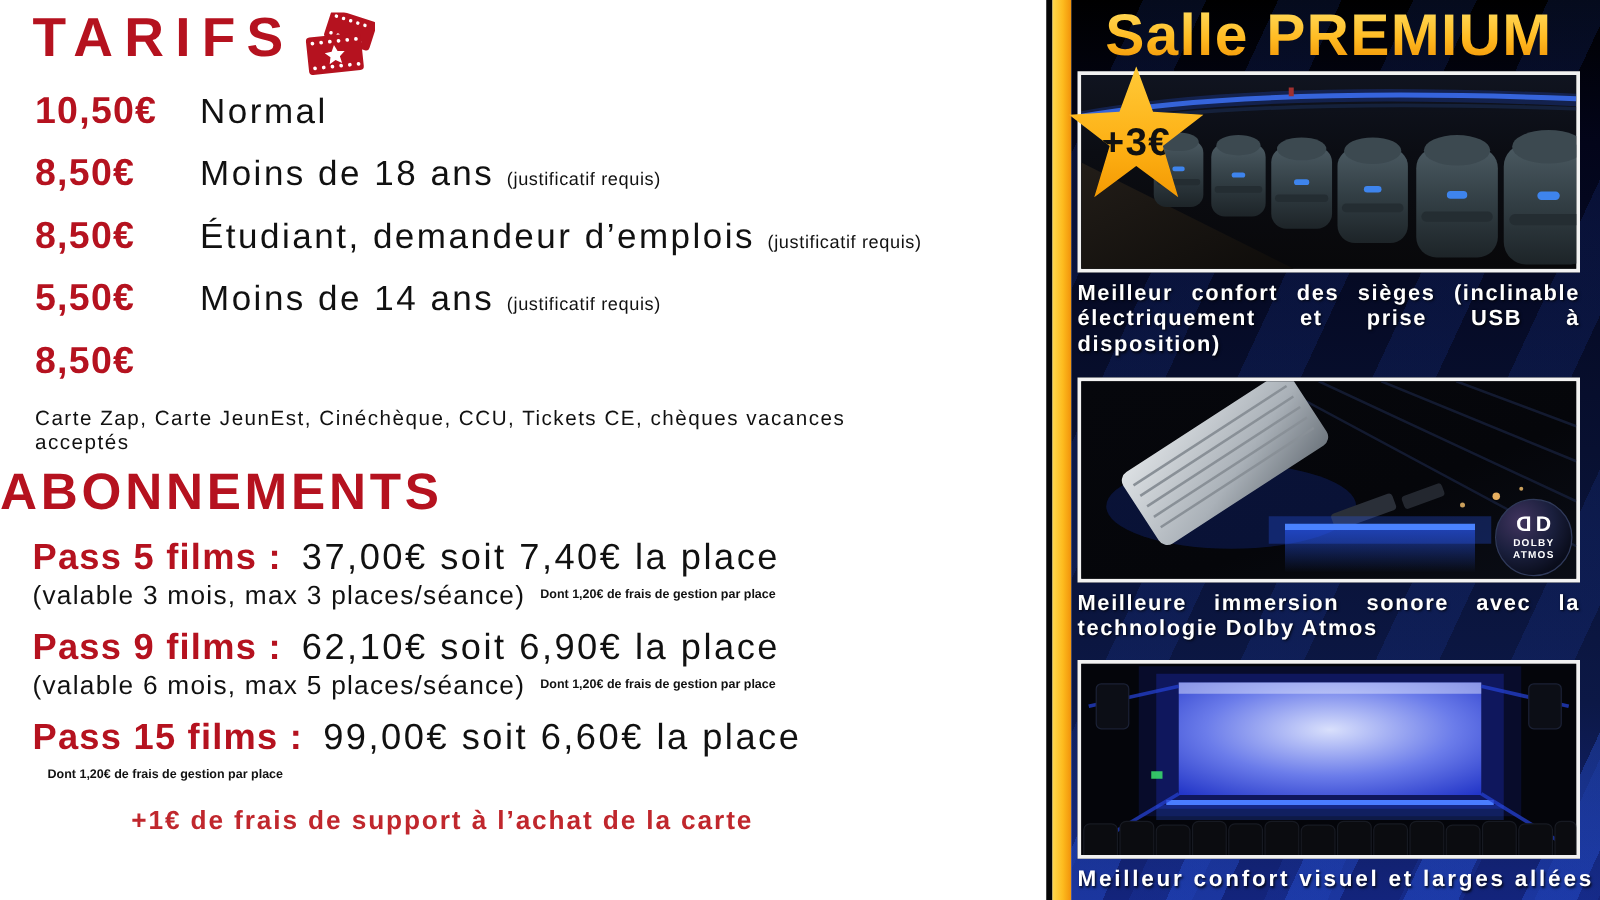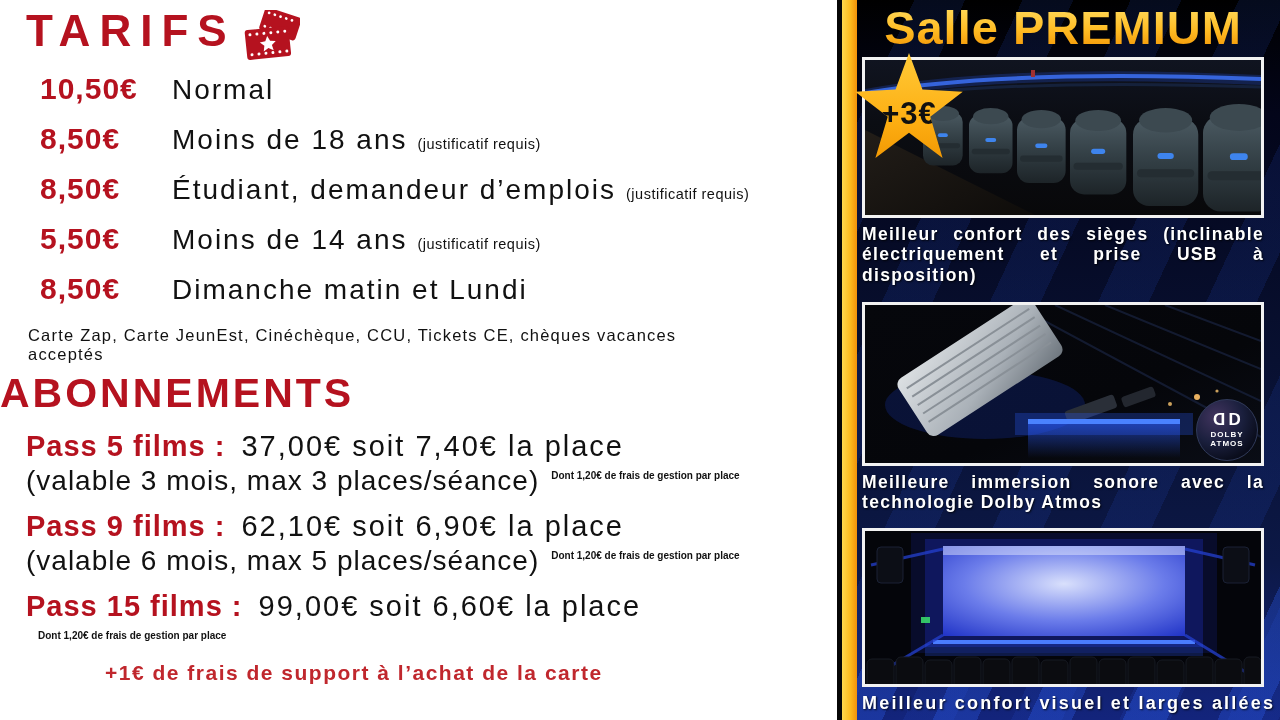--- a/index.html
+++ b/index.html
@@ -7,35 +7,35 @@
               font-family:"Liberation Sans", sans-serif; }
 
   
   .left-panel { position:absolute; left:0; top:0; width:751px; height:720px; background:#fff; }
 
   .tarifs-title-row { display:flex; align-items:flex-start; padding:8px 0 0 26px; }
   .tarifs-title { color:#b5121f; font-size:44px; font-weight:800; letter-spacing:9px; line-height:1.05; }
   .tickets-icon { margin-left:6px; margin-top:2px; }
 
   .tarif-rows { margin-top:10px; }
-  .tarif-row { display:flex; align-items:baseline; height:50px; padding-left:40px; }
+  .tarif-row { display:flex; align-items:baseline; height:50px; padding-left:28px; }
   .tarif-price { width:132px; flex:0 0 132px; color:#b5121f; font-weight:800; font-size:30px; letter-spacing:1px; }
   .tarif-label { color:#111; font-size:28px; letter-spacing:2px; white-space:nowrap; }
   .tarif-note { color:#111; font-size:14.5px; letter-spacing:0.5px; margin-left:10px; white-space:nowrap; }
 
   .accepted { padding-left:28px; margin-top:4px; color:#111; font-size:16.5px; letter-spacing:1.2px; }
 
   .abonnements-title { color:#b5121f; font-size:41px; font-weight:800; letter-spacing:3px; margin-top:6px; }
 
   .pass-block { padding-left:26px; margin-top:13px; }
   .pass-line1 { font-size:29px; white-space:nowrap; }
   .pass-name { color:#b5121f; font-weight:800; letter-spacing:1px; }
   .pass-price { color:#111; letter-spacing:2px; margin-left:8px; }
   .pass-line2 { display:flex; align-items:flex-start; margin-top:2px; }
-  .pass-validity { color:#111; font-size:28px; letter-spacing:1px; white-space:nowrap; }
+  .pass-validity { color:#111; font-size:21px; letter-spacing:1px; white-space:nowrap; }
   .pass-fee { color:#111; font-size:10px; font-weight:800; margin-left:12px; margin-top:5px; white-space:nowrap; }
 
   .footer-note { color:#c0272d; font-weight:800; font-size:21px; letter-spacing:1.5px;
                  margin-top:20px; margin-left:105px; width:fit-content; }
 
   
   .divider-black { position:absolute; left:837px; top:0; width:5px; height:720px; background:#060606; }
   .divider-gold  { position:absolute; left:842px; top:0; width:15px; height:720px;
                    background:linear-gradient(90deg,#ffd84d 0%, #fdbb1e 55%, #f2920a 100%); }
 
@@ -140,21 +140,20 @@
       <span class="tarif-label">Étudiant, demandeur d’emplois</span>
       <span class="tarif-note">(justificatif requis)</span>
     </div>
     <div class="tarif-row">
       <span class="tarif-price">5,50€</span>
       <span class="tarif-label">Moins de 14 ans</span>
       <span class="tarif-note">(justificatif requis)</span>
     </div>
     <div class="tarif-row">
       <span class="tarif-price">8,50€</span>
-      <span class="tarif-label">Dimanche matin et Lundi</span>
       <span class="tarif-note"></span>
     </div>
   </div>
 
   <p class="accepted">Carte Zap, Carte JeunEst, Cinéchèque, CCU, Tickets CE, chèques vacances acceptés</p>
 
   <h2 class="abonnements-title">ABONNEMENTS</h2>
 
   <div class="pass-block">
     <div class="pass-line1">

